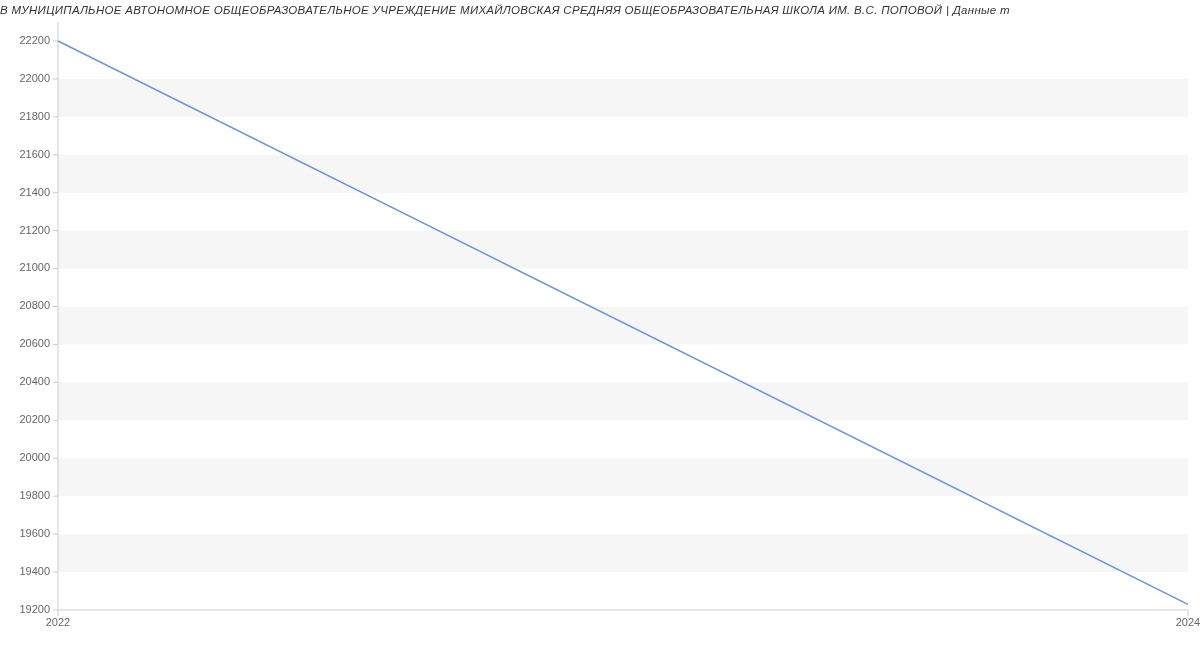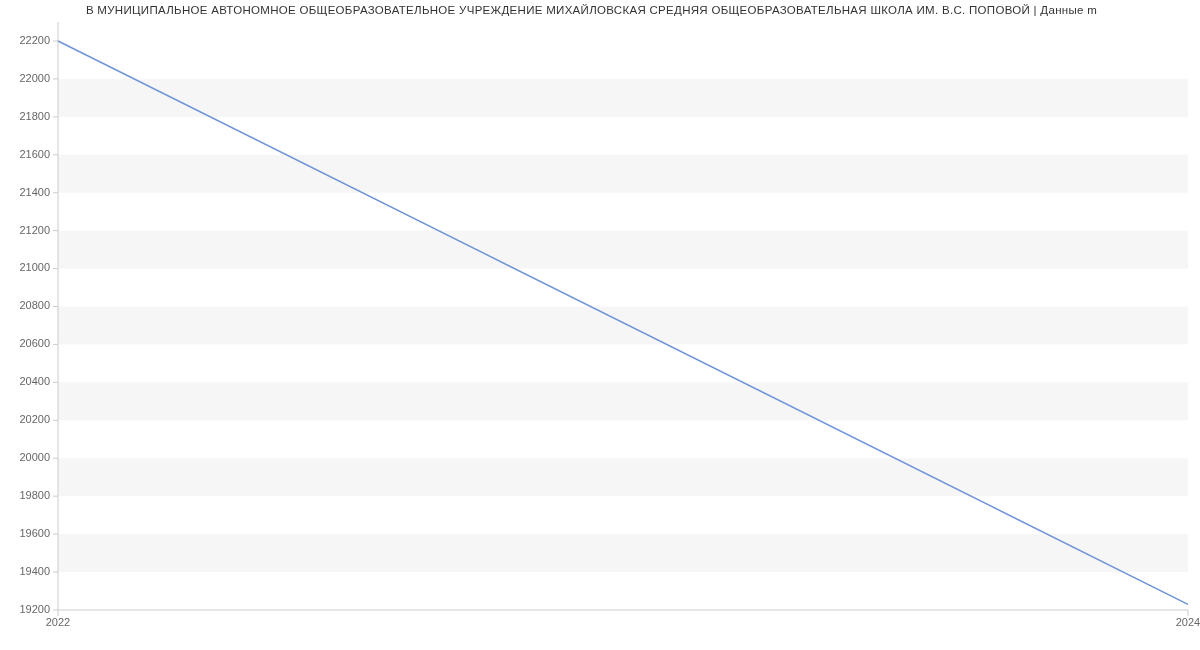--- a/index.html
+++ b/index.html
@@ -7,24 +7,24 @@
       font-family: Verdana, Geneva, sans-serif;
       background: #ffffff;
       width: 1200px;
       height: 650px;
       overflow: hidden;
       position: relative;
     }
     .chart-title {
       font-size: 11.5px;
       color: #333333;
-      text-align: center;
       padding: 4px 17px 2px 0;
       white-space: nowrap;
       letter-spacing: 0.3px;
+      font-style: italic;
     }
     .chart-container {
       position: relative;
       width: 100%;
       height: 620px;
     }
     svg {
       display: block;
     }
     .y-tick-label {

